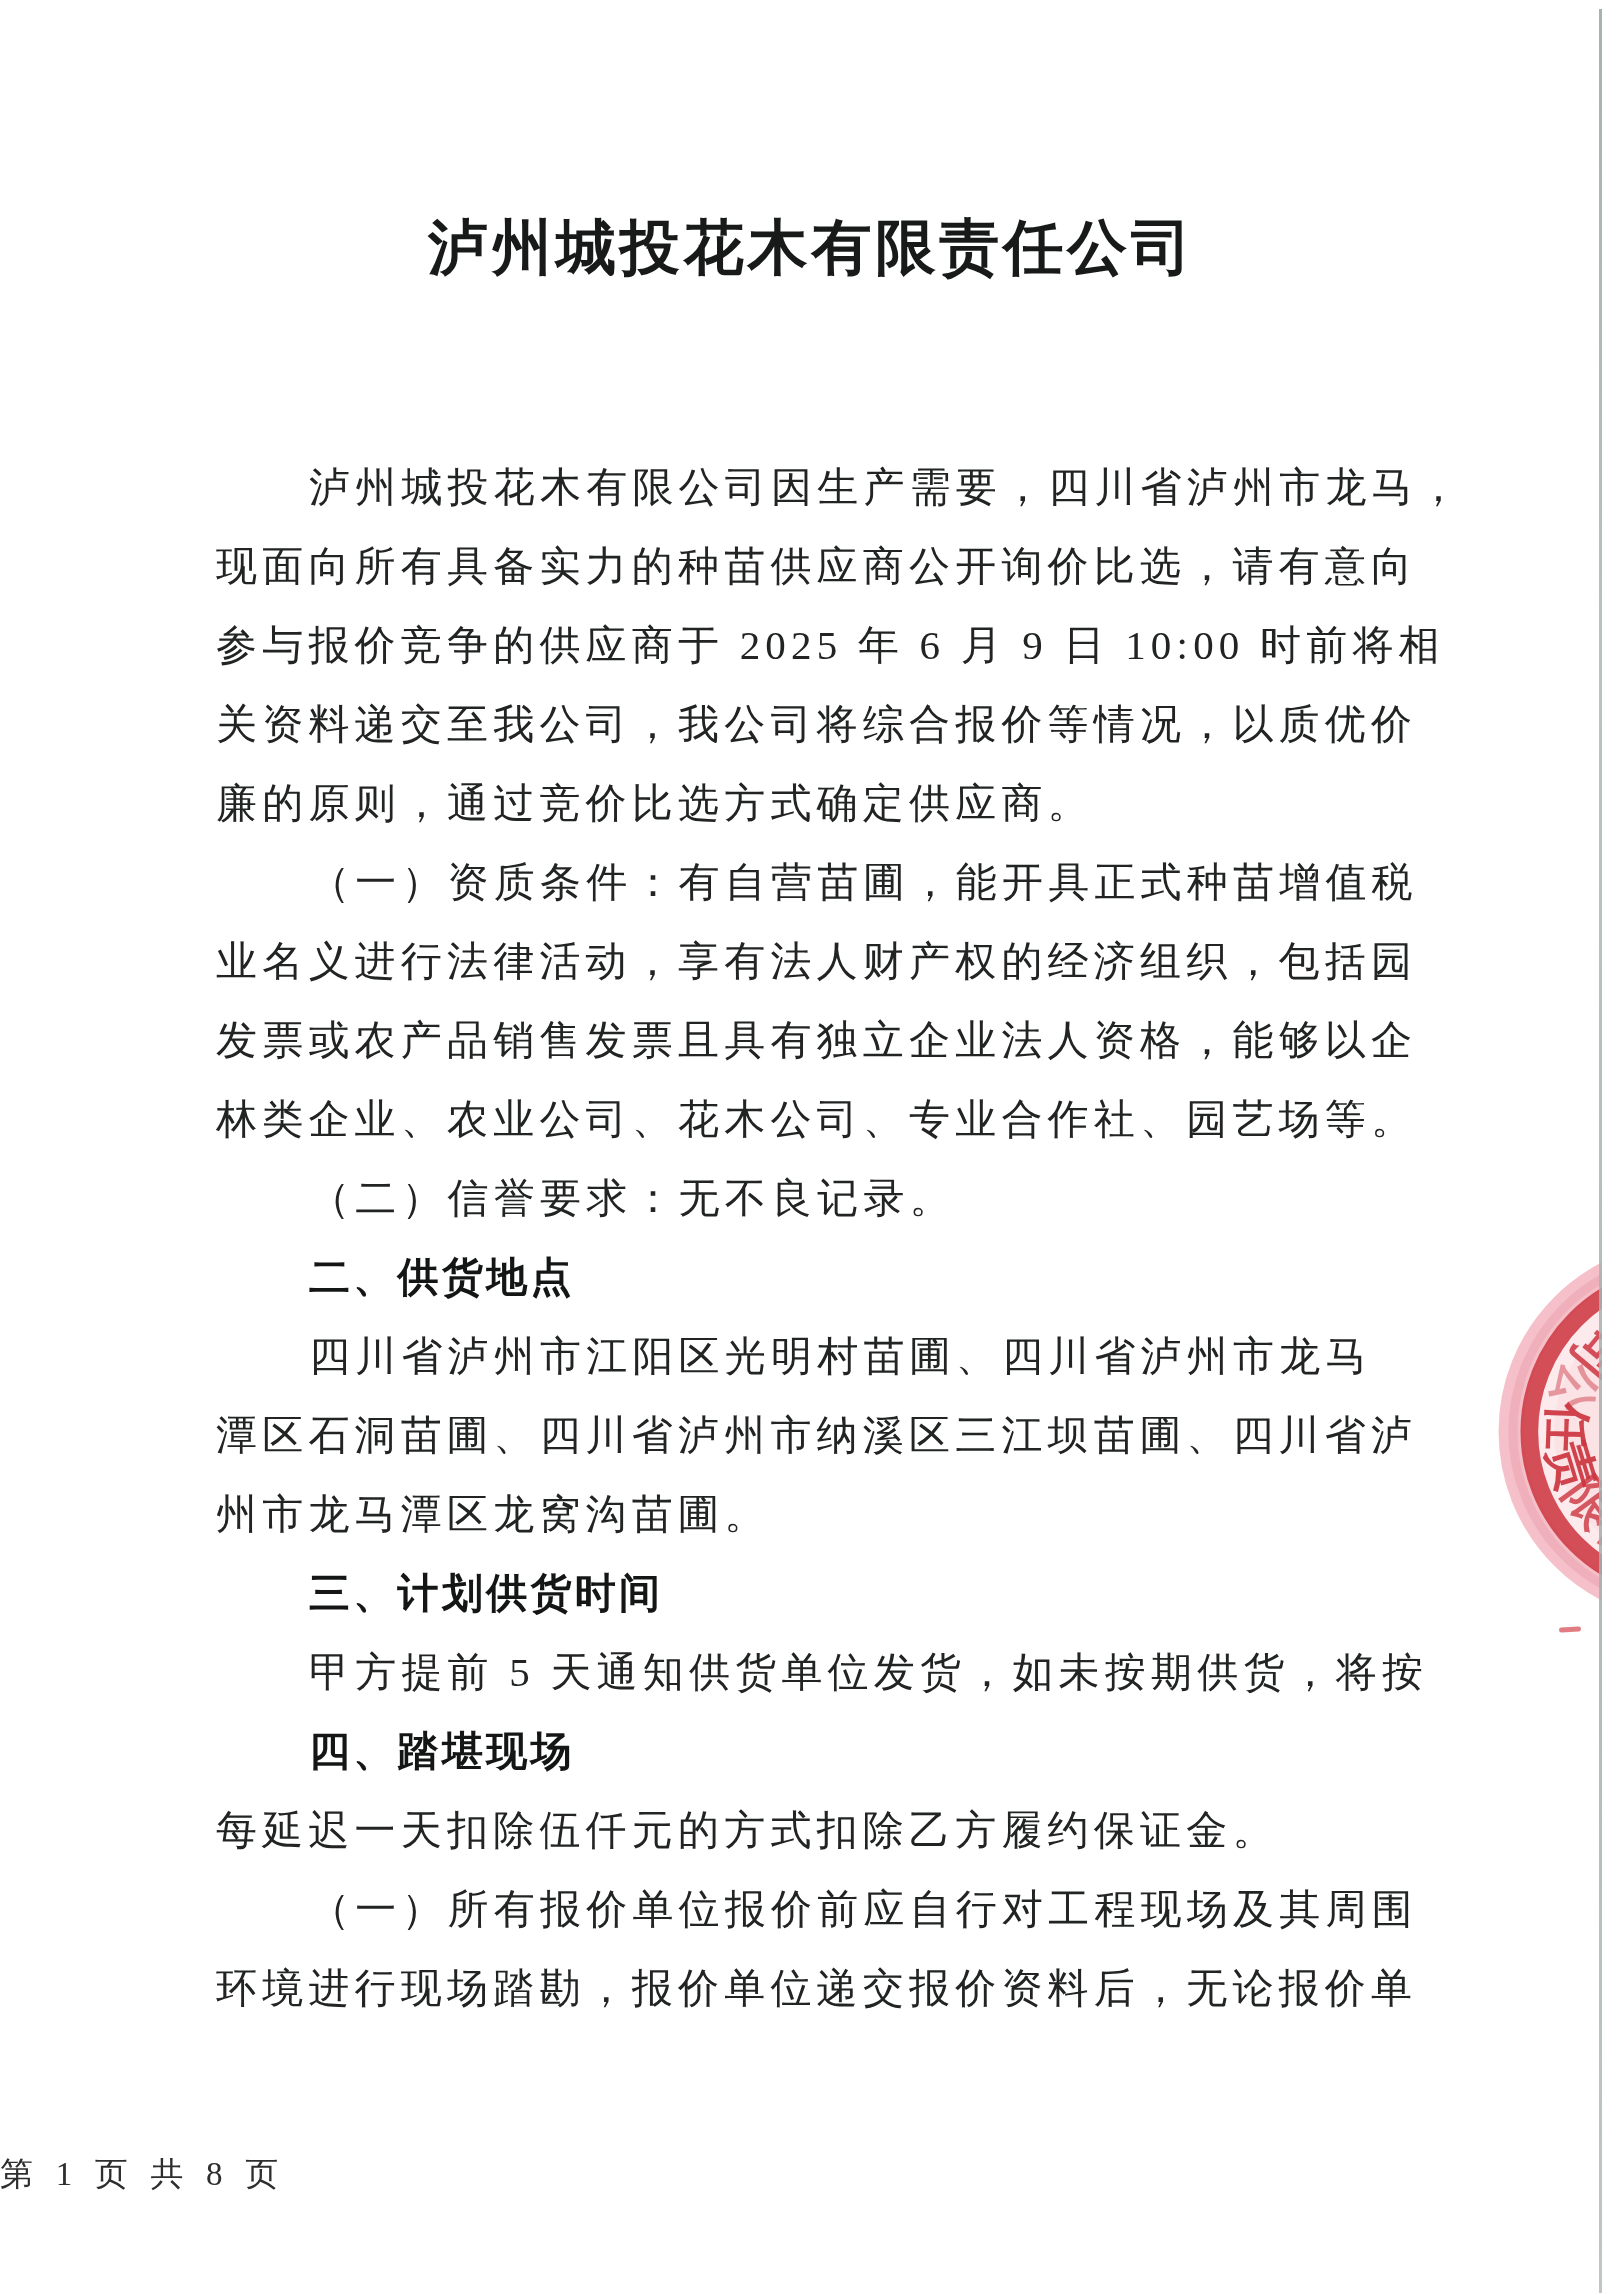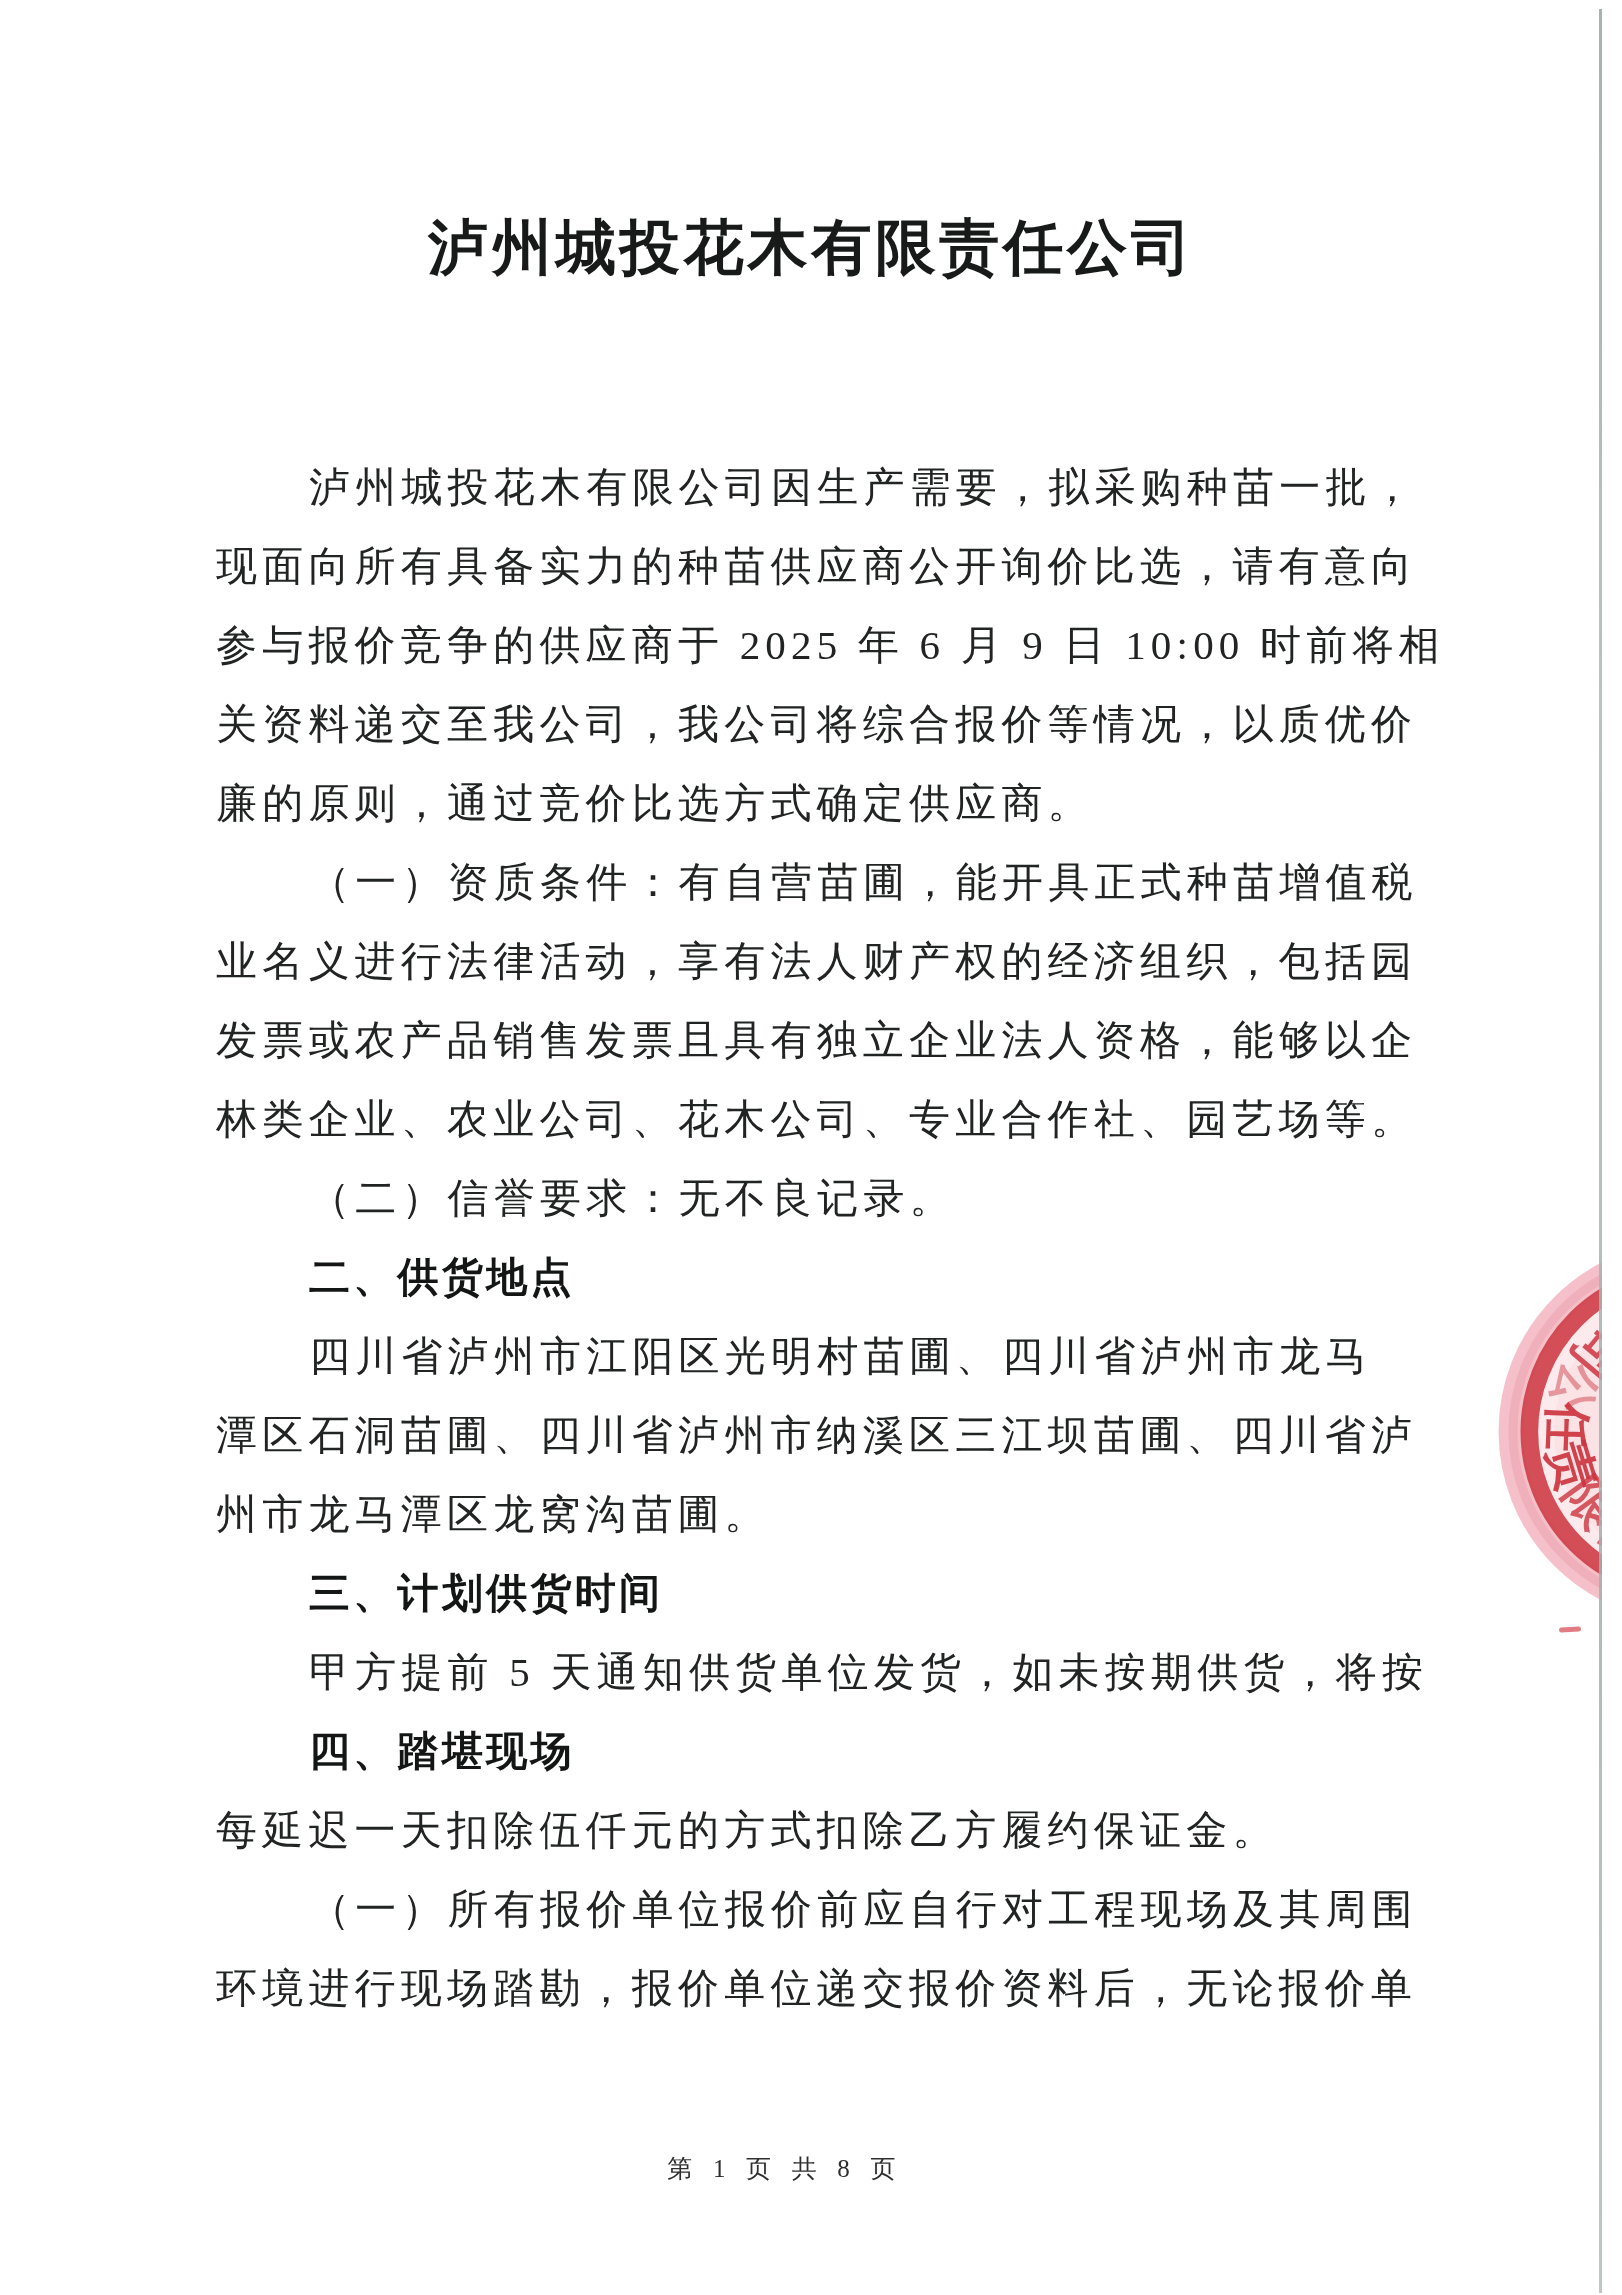--- a/index.html
+++ b/index.html
@@ -44,22 +44,21 @@
   .line.indent { padding-left: 93px; }
   .line.heading {
     font-family: "Liberation Sans", sans-serif;
     font-weight: 700;
     color: #141616;
     letter-spacing: 3.3px;
   }
   .page-footer {
     position: absolute;
     top: 2152px; left: 0; width: 1570px;
-    text-align: center;
-    font-size: 25px;
+    font-size: 33px;
     letter-spacing: 7.2px;
     color: #2e2e2e;
   }
   .scan-edge-line {
     position: absolute;
     left: 1599px; top: 9.2px;
     width: 3.3px; height: 2284px;
     background: linear-gradient(180deg, #9aa4a2, #aeb8b6 30%, #a5afad 70%, #b4bcba);
     opacity: 0.85;
   }
@@ -87,21 +86,21 @@
 </head>
 <body>
 
 <div class="page">
 
   <div class="doc-title">
     <div class="t-line">泸州城投花木有限责任公司</div>
   </div>
 
   <div class="content">
-      <div class="line indent">泸州城投花木有限公司因生产需要，拟采购种苗一批，</div>
+      <div class="line indent">泸州城投花木有限公司因生产需要，四川省泸州市龙马，</div>
       <div class="line">现面向所有具备实力的种苗供应商公开询价比选，请有意向</div>
       <div class="line">参与报价竞争的供应商于 2025 年 6 月 9 日 10:00 时前将相</div>
       <div class="line">关资料递交至我公司，我公司将综合报价等情况，以质优价</div>
       <div class="line">廉的原则，通过竞价比选方式确定供应商。</div>
       <div class="line indent">（一）资质条件：有自营苗圃，能开具正式种苗增值税</div>
       <div class="line">业名义进行法律活动，享有法人财产权的经济组织，包括园</div>
       <div class="line">发票或农产品销售发票且具有独立企业法人资格，能够以企</div>
       <div class="line">林类企业、农业公司、花木公司、专业合作社、园艺场等。</div>
       <div class="line indent">（二）信誉要求：无不良记录。</div>
       <div class="line heading indent">二、供货地点</div>

